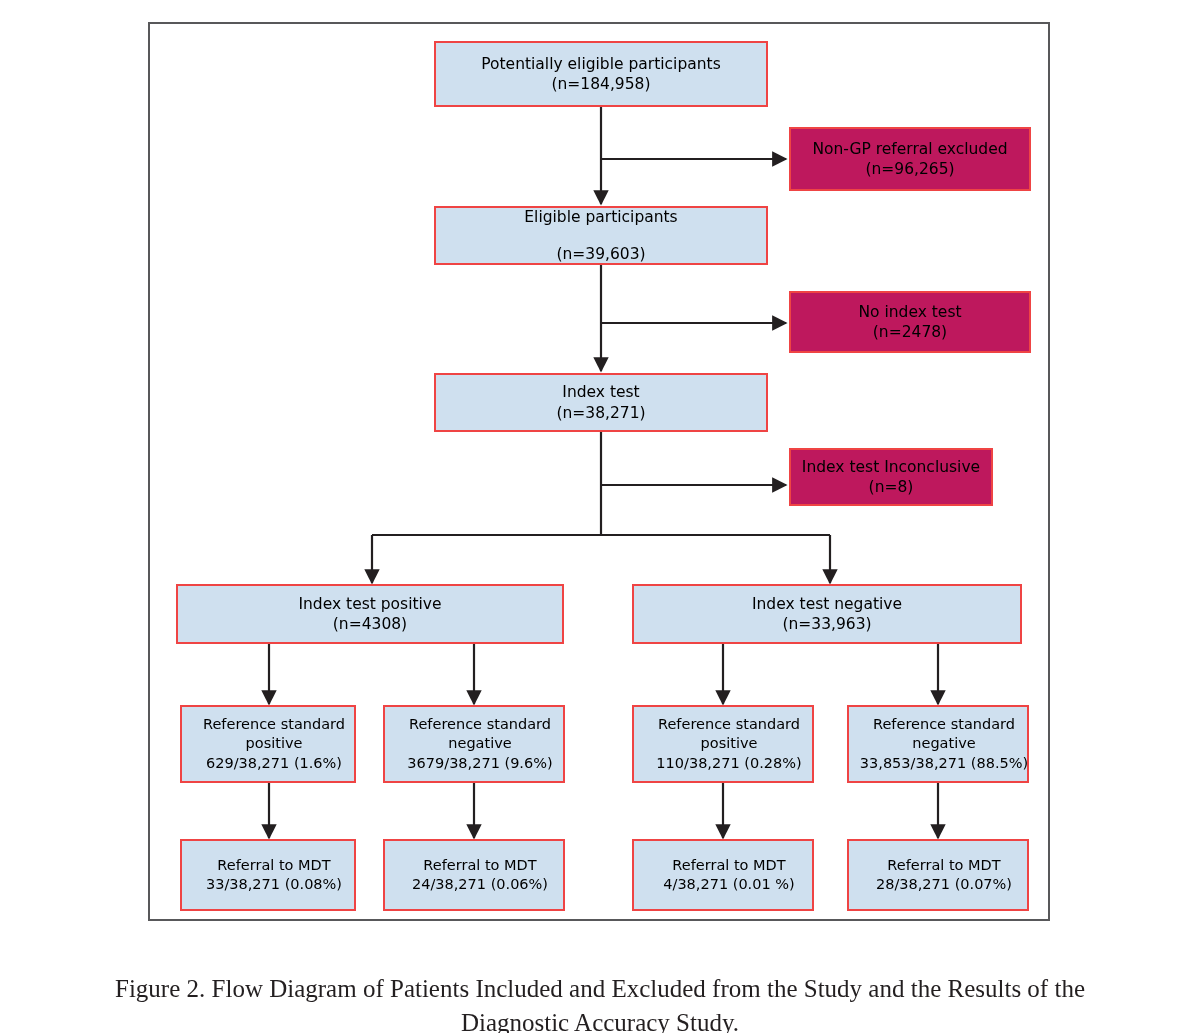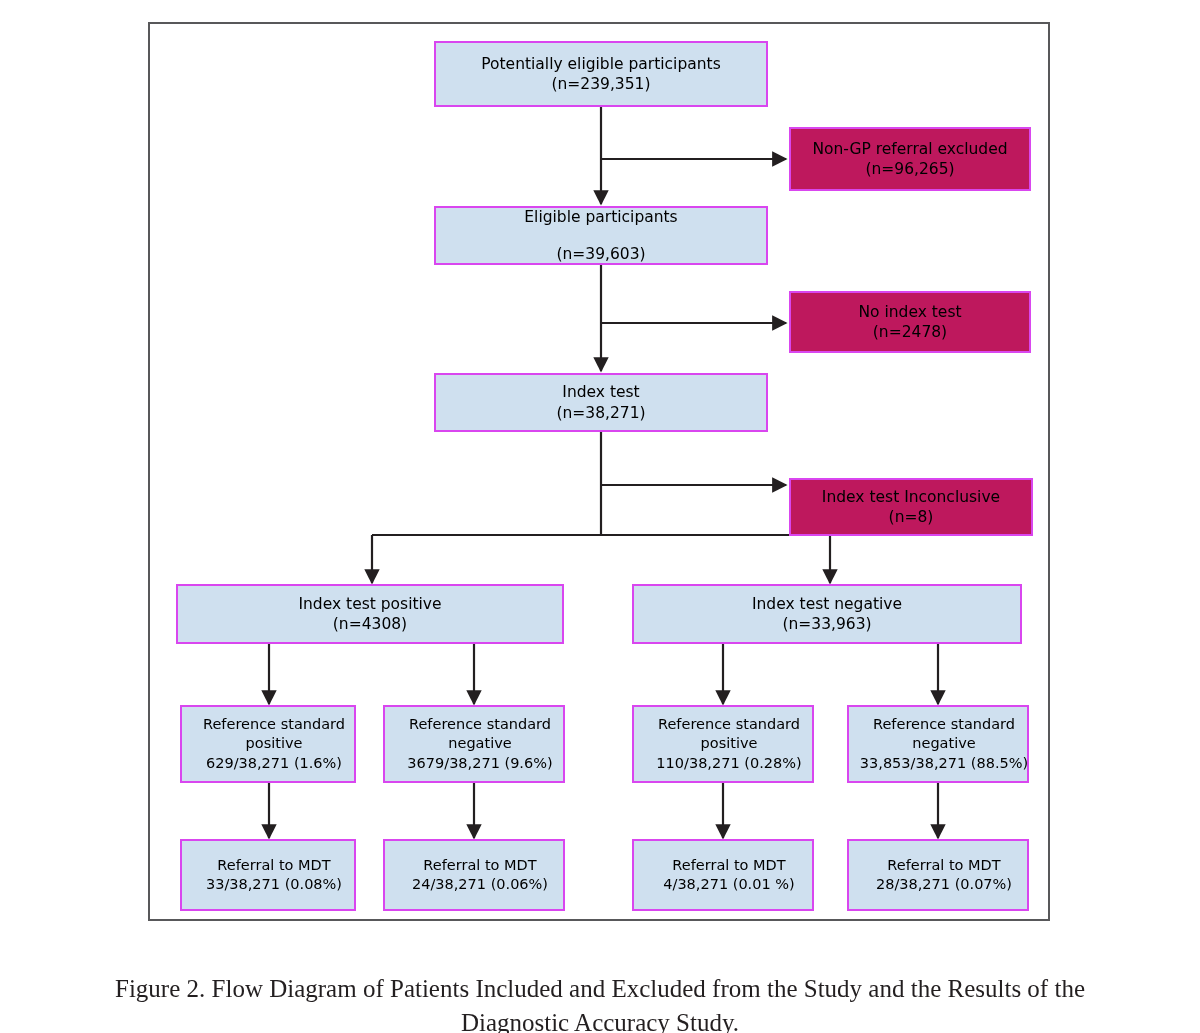--- a/index.html
+++ b/index.html
@@ -35,21 +35,21 @@
     left: 0;
     top: 0;
     width: 1200px;
     height: 1033px;
     pointer-events: none;
   }
   
   .node {
     position: absolute;
     box-sizing: border-box;
-    border: 2px solid #d946ef;
+    border: 2px solid #ef4444;
     display: flex;
     flex-direction: column;
     align-items: center;
     justify-content: center;
     text-align: center;
     color: #000000;
     line-height: 1.32;
   }
   .node.blue   { background: #cfe0ef; }
   .node.grey   { background: #be185d; }
@@ -107,21 +107,21 @@
 
       <path d="M 269 783 L 269 838" marker-end="url(#arrow)"></path>
       <path d="M 474 783 L 474 838" marker-end="url(#arrow)"></path>
       <path d="M 723 783 L 723 838" marker-end="url(#arrow)"></path>
       <path d="M 938 783 L 938 838" marker-end="url(#arrow)"></path>
     </g>
   </svg>
 
   <div class="node blue fs17" style="left:434px; top:41px; width:334px; height:66px;">
     <span class="ln">Potentially eligible participants</span>
-    <span class="ln">(n=239,351)</span>
+    <span class="ln">(n=184,958)</span>
   </div>
 
   <div class="node grey fs17" style="left:789px; top:127px; width:242px; height:64px;">
     <span class="ln">Non-GP referral excluded</span>
     <span class="ln">(n=96,265)</span>
   </div>
 
   <div class="node blue fs17" style="left:434px; top:206px; width:334px; height:59px;gap:16px;">
     <span class="ln">Eligible participants</span>
     <span class="ln">(n=39,603)</span>
@@ -130,21 +130,21 @@
   <div class="node grey fs17" style="left:789px; top:291px; width:242px; height:62px;">
     <span class="ln">No index test</span>
     <span class="ln">(n=2478)</span>
   </div>
 
   <div class="node blue fs17" style="left:434px; top:373px; width:334px; height:59px;">
     <span class="ln">Index test</span>
     <span class="ln">(n=38,271)</span>
   </div>
 
-  <div class="node grey fs17" style="left:789px; top:478px; width:244px; height:58px;">
+  <div class="node grey fs17" style="left:789px; top:448px; width:204px; height:58px;">
     <span class="ln">Index test Inconclusive</span>
     <span class="ln">(n=8)</span>
   </div>
 
   <div class="node blue fs17" style="left:176px; top:584px; width:388px; height:60px;">
     <span class="ln">Index test positive</span>
     <span class="ln">(n=4308)</span>
   </div>
 
   <div class="node blue fs17" style="left:632px; top:584px; width:390px; height:60px;">

